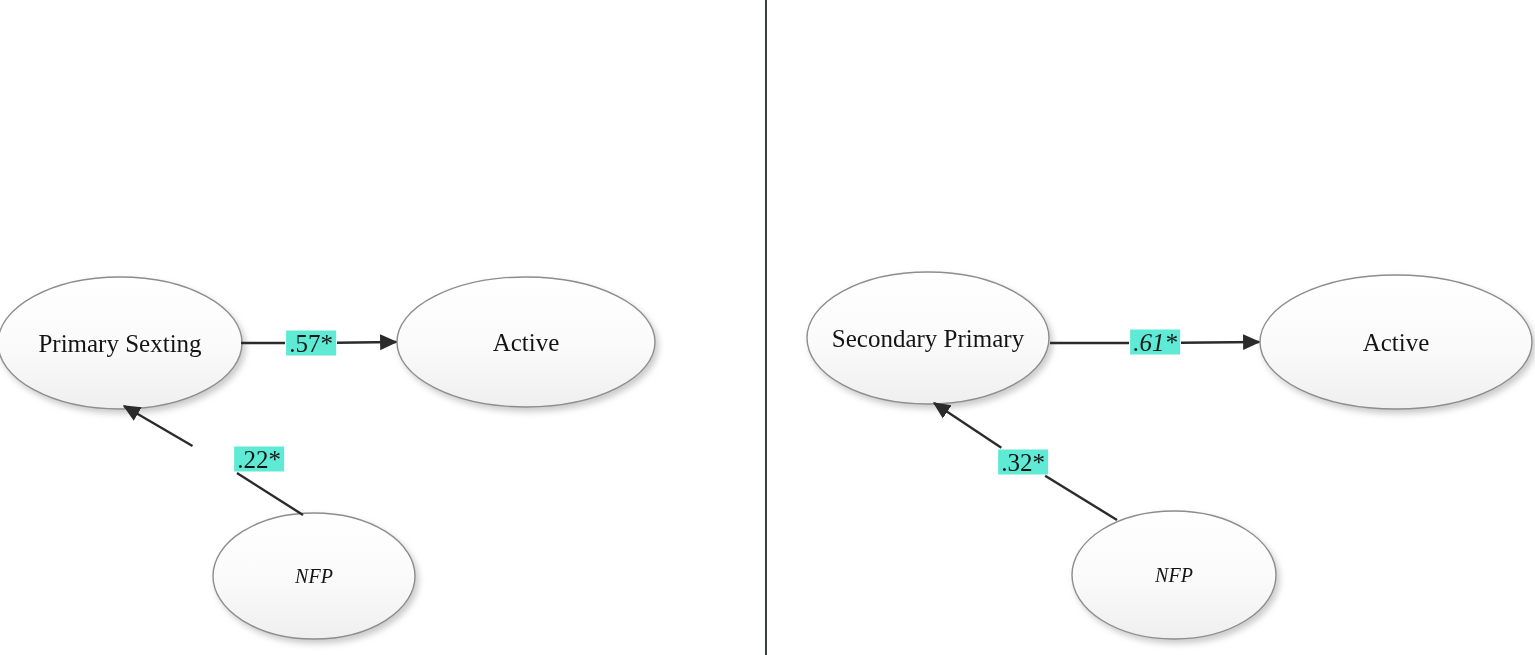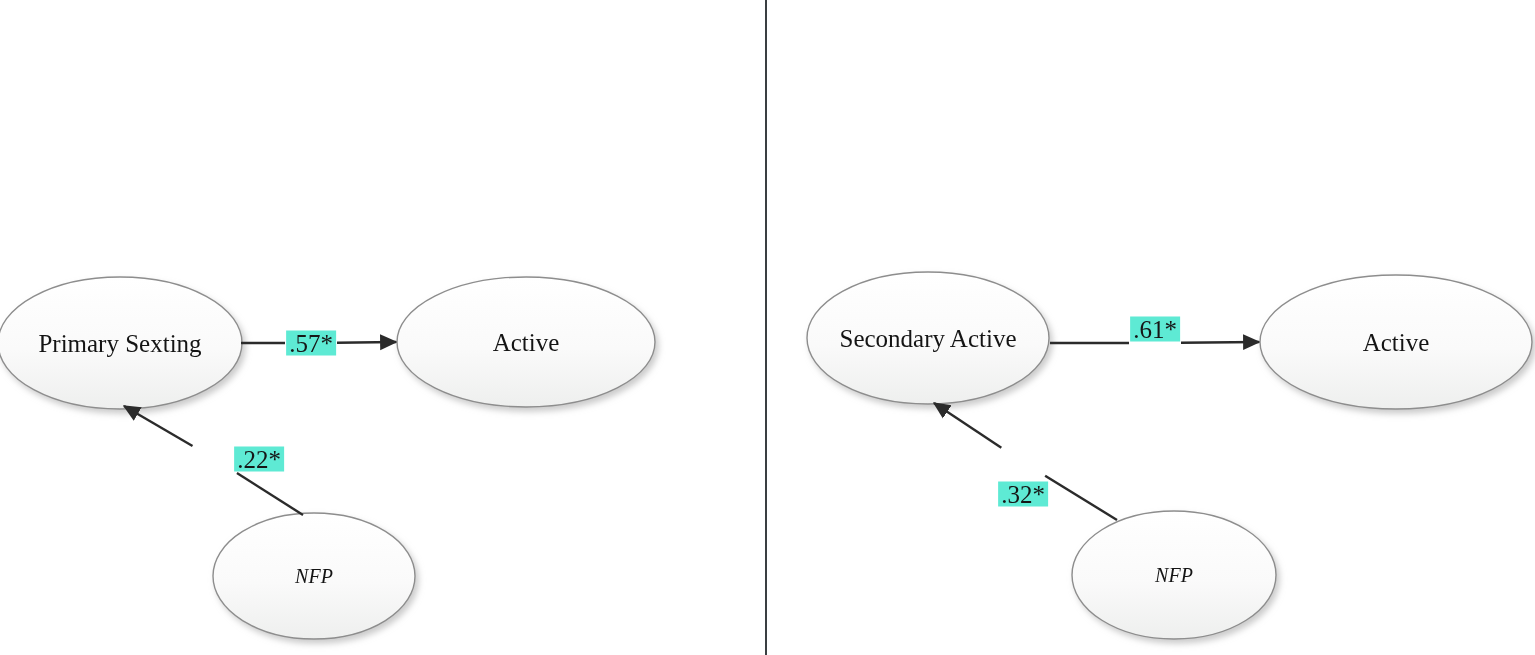--- a/index.html
+++ b/index.html
@@ -96,19 +96,19 @@
 
     <line id="panel-divider" x1="766" y1="0" x2="766" y2="655" stroke="#3a3f42" stroke-width="2"></line>
   </svg>
 
   <div id="labels-layer">
       <div class="node-label" style="left: 120px; top: 343px;">Primary Sexting</div>
       <div class="node-label" style="left: 526px; top: 342px;">Active</div>
       <div class="node-label italic" style="left: 314px; top: 576px;">NFP</div>
       <div class="edge-label" style="left: 311px; top: 343px;">.57*</div>
       <div class="edge-label" style="left: 215px; top: 459px; margin-left: 44px;">.22*</div>
-      <div class="node-label" style="left: 928px; top: 338px;">Secondary Active</div>
+      <div class="node-label" style="left: 928px; top: 338px;">Secondary Primary</div>
       <div class="node-label" style="left: 1396px; top: 342px;">Active</div>
       <div class="node-label italic" style="left: 1174px; top: 575px;">NFP</div>
-      <div class="edge-label" style="left: 1155px; top: 329px;">.61*</div>
-      <div class="edge-label" style="left: 1023px; top: 462px; margin-top: 32px;">.32*</div>
+      <div class="edge-label" style="left: 1155px; top: 342px; font-style: italic;">.61*</div>
+      <div class="edge-label" style="left: 1023px; top: 462px;">.32*</div>
     </div>
 </div>
 
 </body></html>

